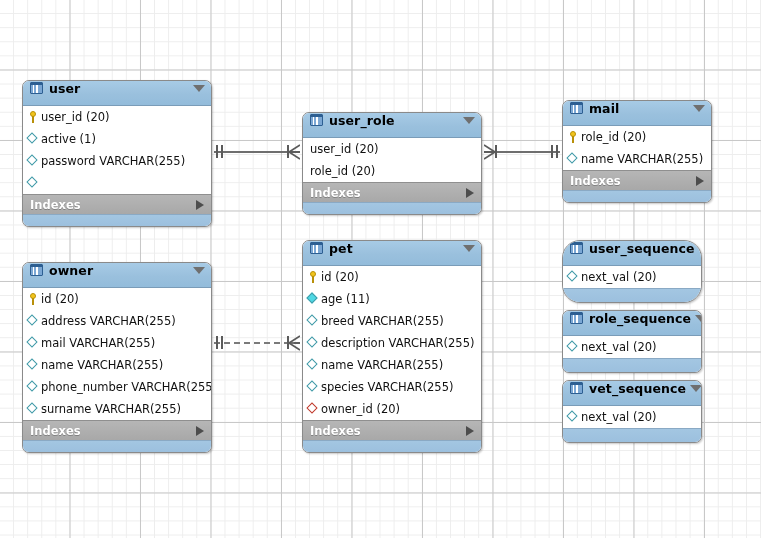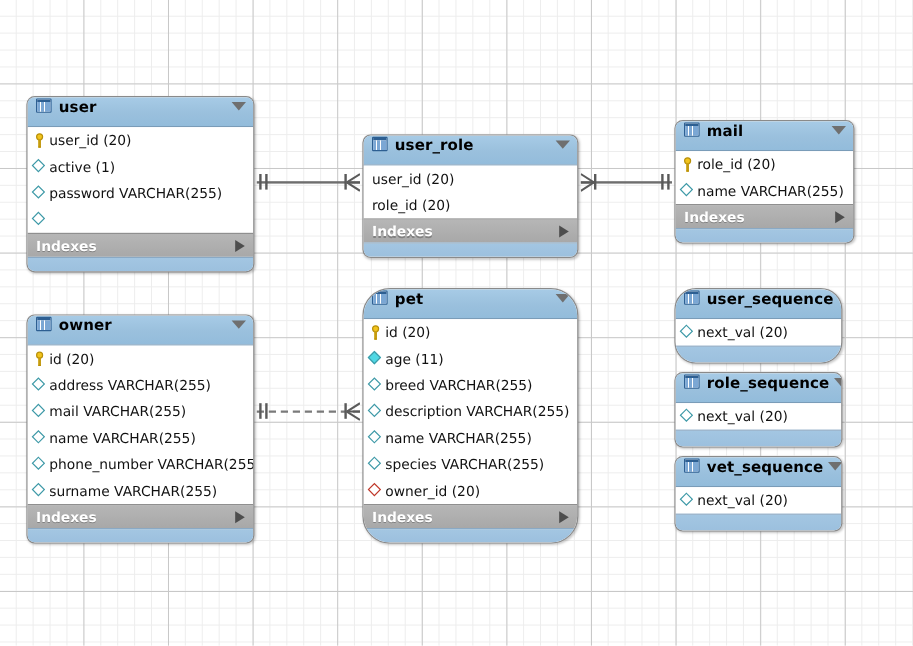--- a/index.html
+++ b/index.html
@@ -301,21 +301,21 @@
           <span class="gl dia"></span>
           <span class="col-text">surname VARCHAR(255)</span>
         </div>
       </div>
       <div class="idx">
         <div class="idx-label">Indexes</div>
         <div class="idx-arrow"></div>
       </div>
       <div class="foot"></div>
     </div>
-    <div class="tbl" style="left: 302px; top: 240px; width: 180px; border-radius: 23px;">
+    <div class="tbl" style="left: 302px; top: 240px; width: 180px;">
       <div class="tbl-head">
         <div class="tbl-icon"></div>
         <div class="tbl-title">pet</div>
         <div class="chev"></div>
       </div>
       <div class="cols">
         <div class="col">
           <span class="gl key"></span>
           <span class="col-text">id (20)</span>
         </div>

